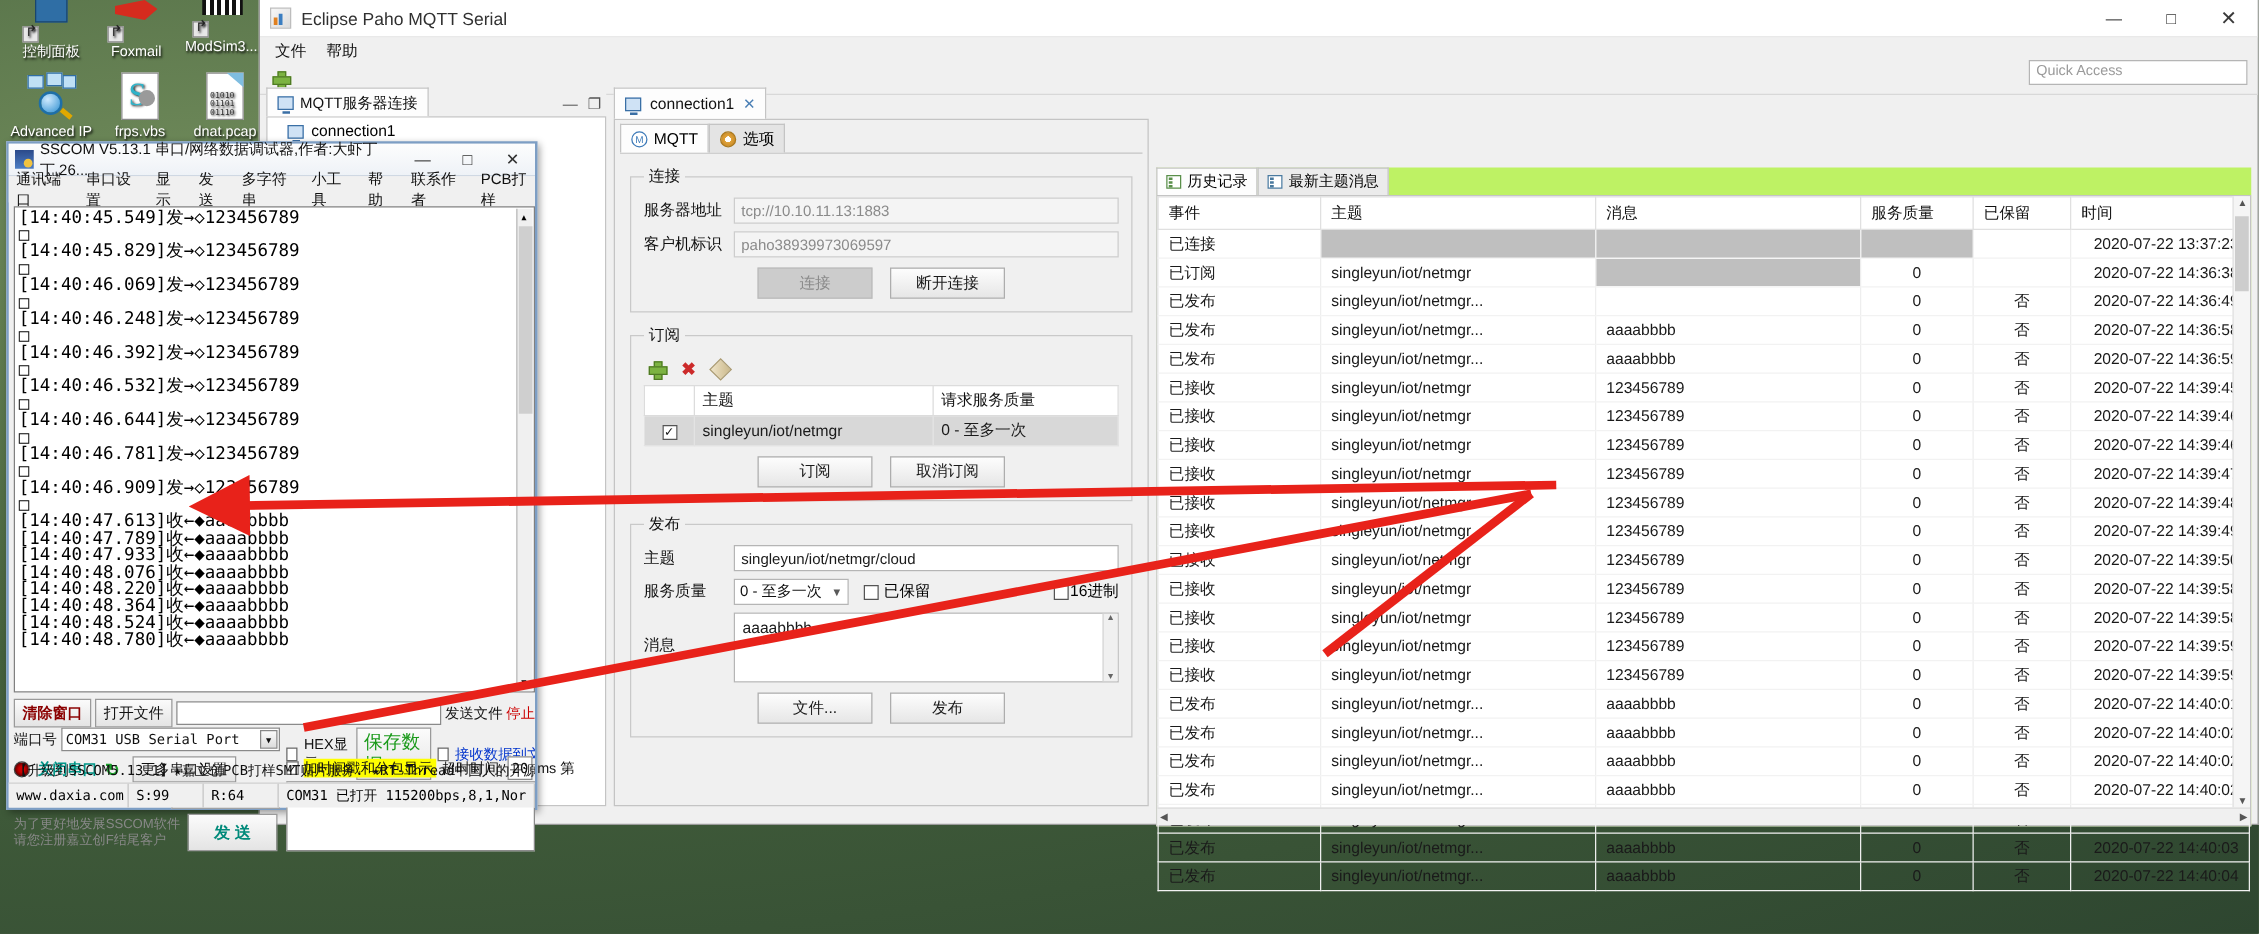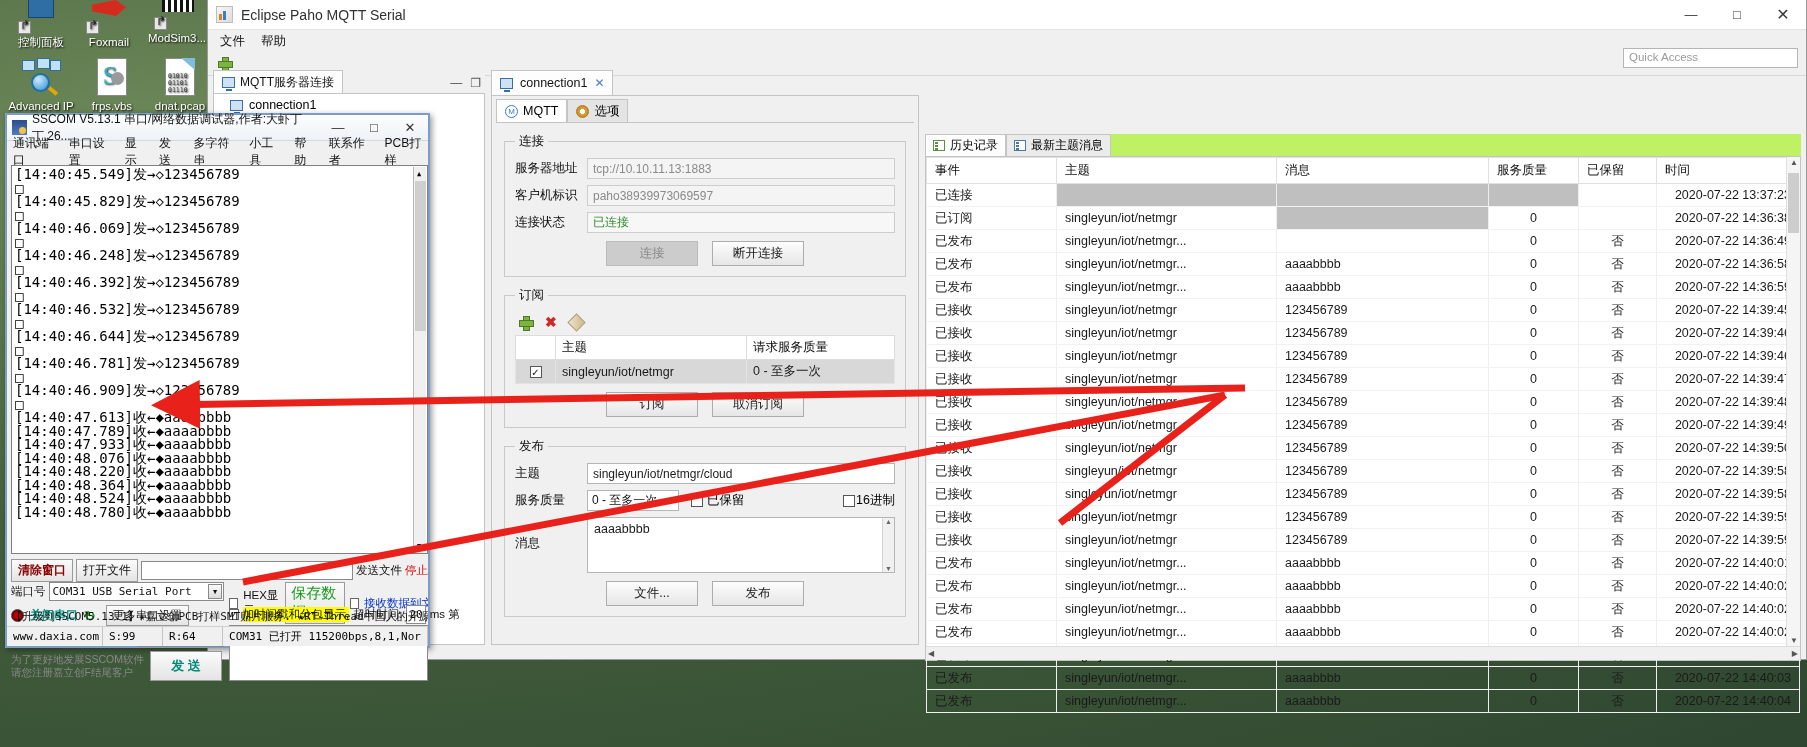--- a/index.html
+++ b/index.html
@@ -326,24 +326,20 @@
       <fieldset class="grp">
         <legend>连接</legend>
         <div class="frow">
           <div class="flab">服务器地址</div>
           <div class="finput">tcp://10.10.11.13:1883</div>
         </div>
         <div class="frow">
           <div class="flab">客户机标识</div>
           <div class="finput">paho38939973069597</div>
         </div>
-        <div class="frow">
-          <div class="flab">连接状态</div>
-          <div class="finput val-green">已连接</div>
-        </div>
         <div class="btnrow">
           <div class="btn disabled">连接</div>
           <div class="btn">断开连接</div>
         </div>
       </fieldset>
 
       <fieldset class="grp">
         <legend>订阅</legend>
         <div class="sub-toolbar">
           <span class="plus-ic"></span>

